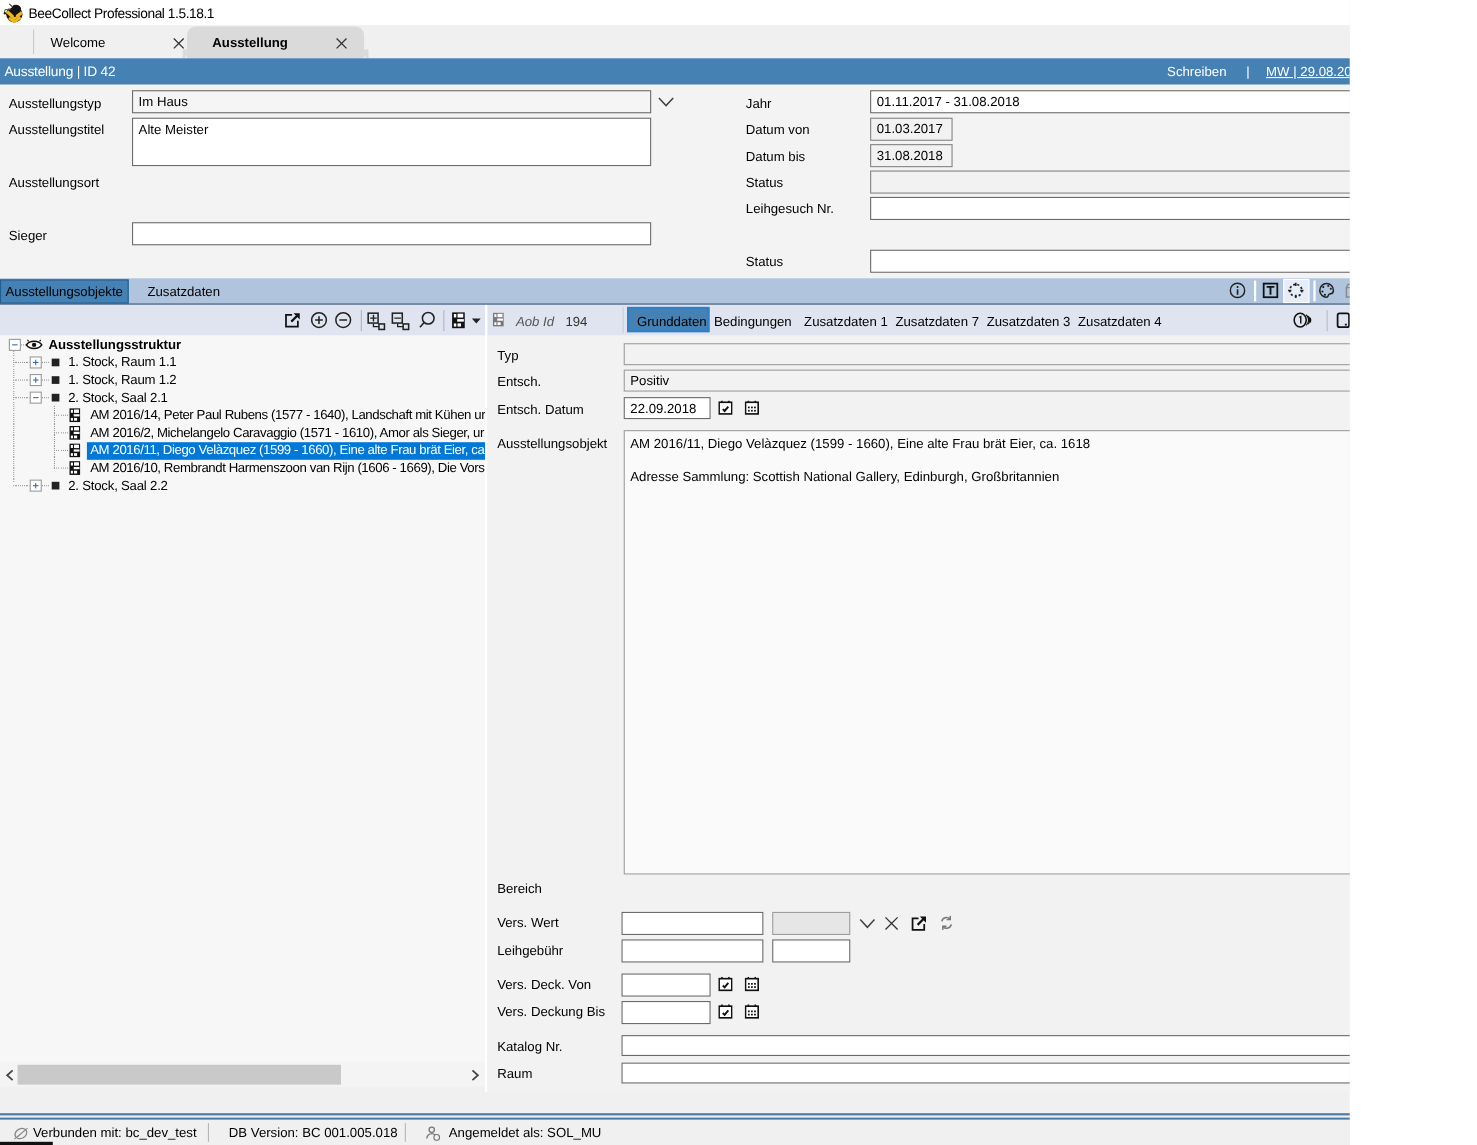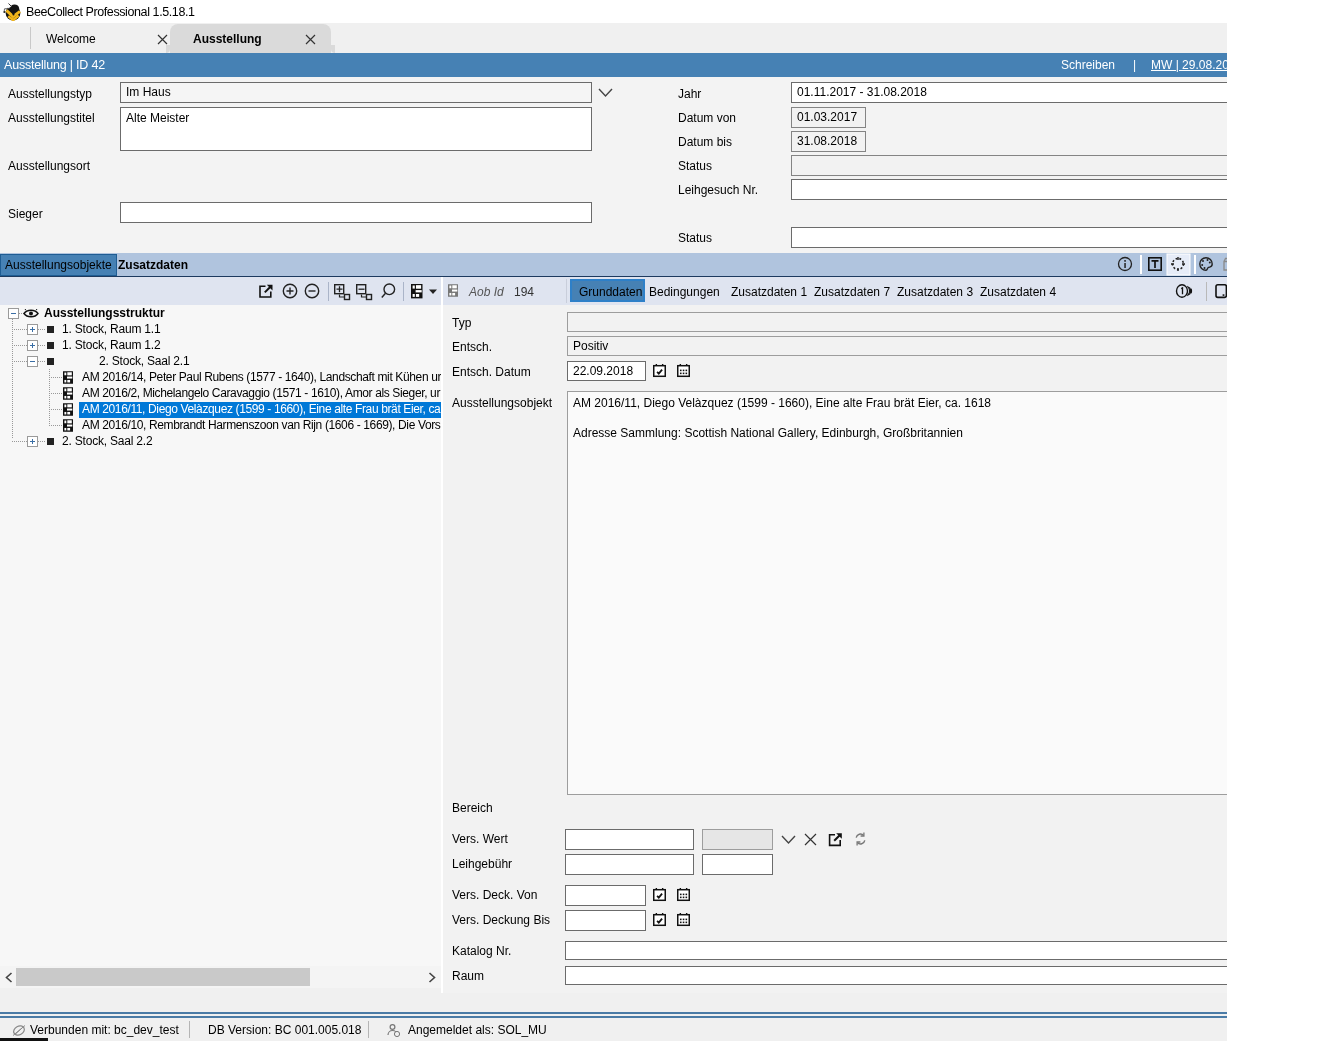--- a/index.html
+++ b/index.html
@@ -127,21 +127,21 @@
   </div>
   <div class="abs" style="left:1298px;top:158px;">
     <svg width="15" height="15" viewBox="0 0 15 15">
         <path d="M2 2 L13 13 M13 2 L2 13" stroke="#333" stroke-width="1.2"></path>
       </svg>
   </div>
 
   <div class="abs" style="left:0;top:253px;width:1339px;height:24px;background:#b0c4de;border-bottom:1px solid #1d3a5f;box-sizing:border-box;"></div>
   <div class="abs" style="left:0;top:254px;width:117px;height:22px;background:#4681b4;border:1px solid #1f5d93;box-sizing:border-box;"></div>
   <div class="lbl" style="left:5px;top:258px;">Ausstellungsobjekte</div>
-  <div class="lbl" style="left:118px;top:258px;font-weight:bold;">Zusatzdaten</div>
+  <div class="lbl" style="left:134px;top:258px;">Zusatzdaten</div>
 
   <div class="abs" id="tabicons" style="left:1113px;top:253px;width:230px;height:23px;">
       <svg width="230" height="23" viewBox="0 0 230 23">
         <g transform="translate(5,4)">
           <circle cx="7" cy="7" r="6.5" fill="none" stroke="#222" stroke-width="1.3"></circle>
           <rect x="6.3" y="3" width="1.5" height="1.8" fill="#222"></rect>
           <rect x="6.3" y="6" width="1.5" height="5" fill="#222"></rect>
         </g>
         <rect x="27" y="2" width="2" height="19" fill="#fff"></rect>
         <g transform="translate(35,4)">
@@ -342,21 +342,21 @@
       </div>
       <div class="abs" style="left:38px;top:40px;width:8px;height:1px;background-image:repeating-linear-gradient(to right,#999 0 1px,transparent 1px 2px);"></div>
       <div class="abs" style="left:47px;top:37px;width:7px;height:7px;background:#222;"></div>
       <div class="lbl" style="left:62px;top:33px;letter-spacing:-0.2px;">1. Stock, Raum 1.2</div>
       <div class="abs" style="left:12px;top:56px;width:15px;height:1px;background-image:repeating-linear-gradient(to right,#999 0 1px,transparent 1px 2px);"></div>
       <div class="abs" style="left:27px;top:51px;width:9px;height:9px;background:#fff;border:1px solid #9a9a9a;">
         <div class="abs" style="left:2px;top:3.6px;width:5px;height:1.6px;background:#3a6ea5;"></div>
       </div>
       <div class="abs" style="left:38px;top:56px;width:8px;height:1px;background-image:repeating-linear-gradient(to right,#999 0 1px,transparent 1px 2px);"></div>
       <div class="abs" style="left:47px;top:53px;width:7px;height:7px;background:#222;"></div>
-      <div class="lbl" style="left:62px;top:49px;letter-spacing:-0.2px;margin-left:37px;">2. Stock, Saal 2.1</div>
+      <div class="lbl" style="left:62px;top:49px;letter-spacing:-0.2px;">2. Stock, Saal 2.1</div>
       <div class="abs" style="left:49px;top:72px;width:13px;height:1px;background-image:repeating-linear-gradient(to right,#999 0 1px,transparent 1px 2px);"></div>
       <div class="abs" style="left:63px;top:66px;">
         <svg width="10" height="13" viewBox="0 0 10 12.5">
           <rect x="0" y="0" width="10" height="12.5" fill="#111"></rect>
           <rect x="1.4" y="1.3" width="1.9" height="2.7" fill="#fff"></rect>
           <rect x="4.3" y="1" width="4.5" height="3.1" fill="#fff"></rect>
           <rect x="4" y="5.3" width="5.3" height="2" fill="#fff"></rect>
           <rect x="1.4" y="8.7" width="1.9" height="2.5" fill="#fff"></rect>
           <rect x="4.3" y="8.7" width="2.8" height="2.5" fill="#fff"></rect>
         </svg>

